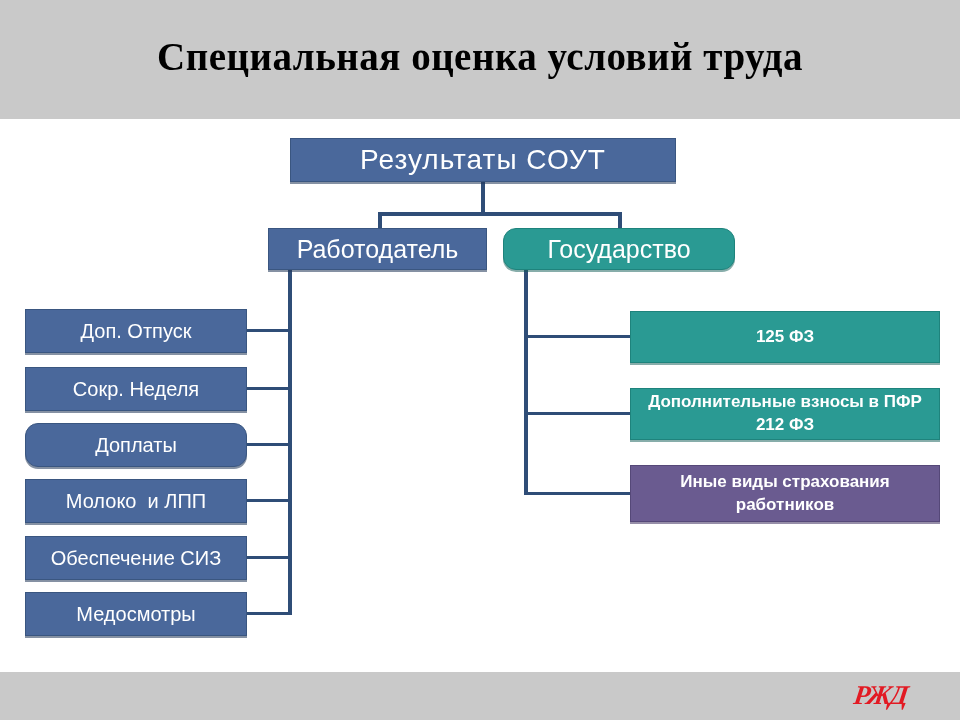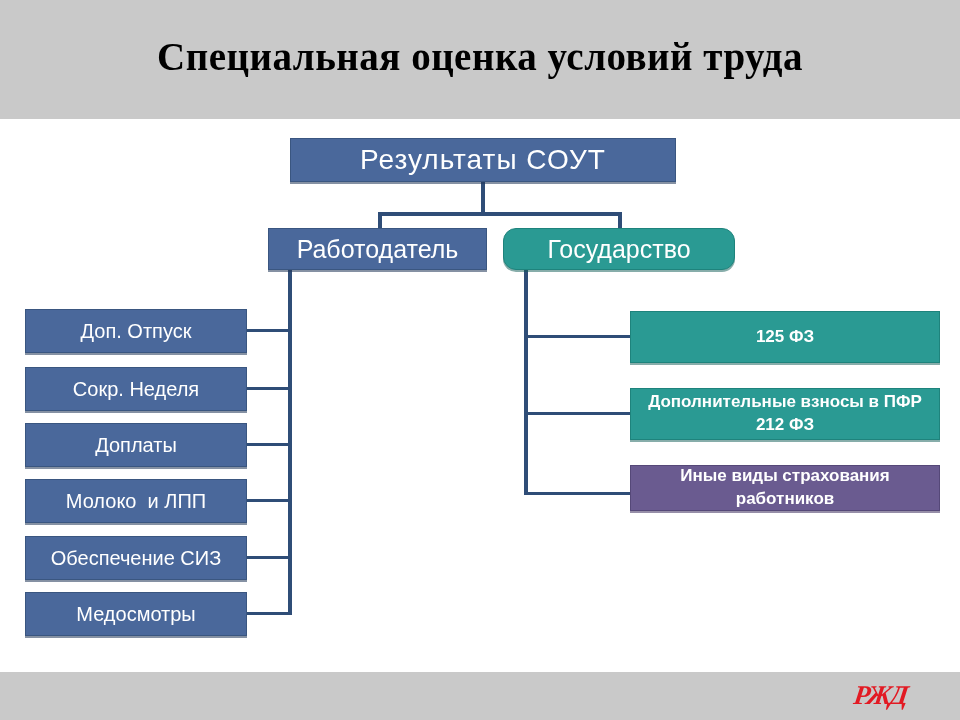--- a/index.html
+++ b/index.html
@@ -41,26 +41,26 @@
   }
   .box-purple{
     background:#6a5b90;
     border:1px solid #554878;
     box-shadow:0 2px 0 rgba(64,50,96,0.55);
   }
   .root-box{left:290px;top:138px;width:386px;height:44px;font-size:28px;letter-spacing:1px;}
   .employer-box{left:268px;top:228px;width:219px;height:42px;font-size:25px;}
   .state-box{left:503px;top:228px;width:232px;height:42px;font-size:25px;border-radius:13px;}
   .left-box{left:25px;width:222px;height:44px;font-size:20px;white-space:pre;}
-  .lb0{top:309px;text-align:center;} .lb1{top:367px;} .lb2{top:423px;}
+  .lb0{top:309px;text-align:center;} .lb1{top:367px;} .lb2{top:423px;border-radius:13px;}
   .lb3{top:479px;} .lb4{top:536px;} .lb5{top:592px;}
   .right-box{left:630px;width:310px;flex-direction:column;font-size:17px;font-weight:bold;line-height:1.35;}
   .rb0{top:311px;height:52px;}
   .rb1{top:388px;height:52px;}
-  .rb2{top:465px;height:46px;}
+  .rb2{top:465px;height:57px;}
   .line{position:absolute;background:#2f4d77;}
   
   .stem-root   {left:481px;top:182px;width:4px;height:32px;}
   .hbar-top    {left:378px;top:212px;width:244px;height:4px;}
   .stub-left   {left:378px;top:212px;width:4px;height:17px;}
   .stub-right  {left:618px;top:212px;width:4px;height:17px;}
   .trunk-left  {left:288px;top:270px;width:4px;height:345px;}
   .trunk-right {left:524px;top:270px;width:4px;height:225px;}
   .branch-l{left:245px;width:47px;height:3px;}
   .bl0{top:329px;} .bl1{top:387px;} .bl2{top:443px;}

